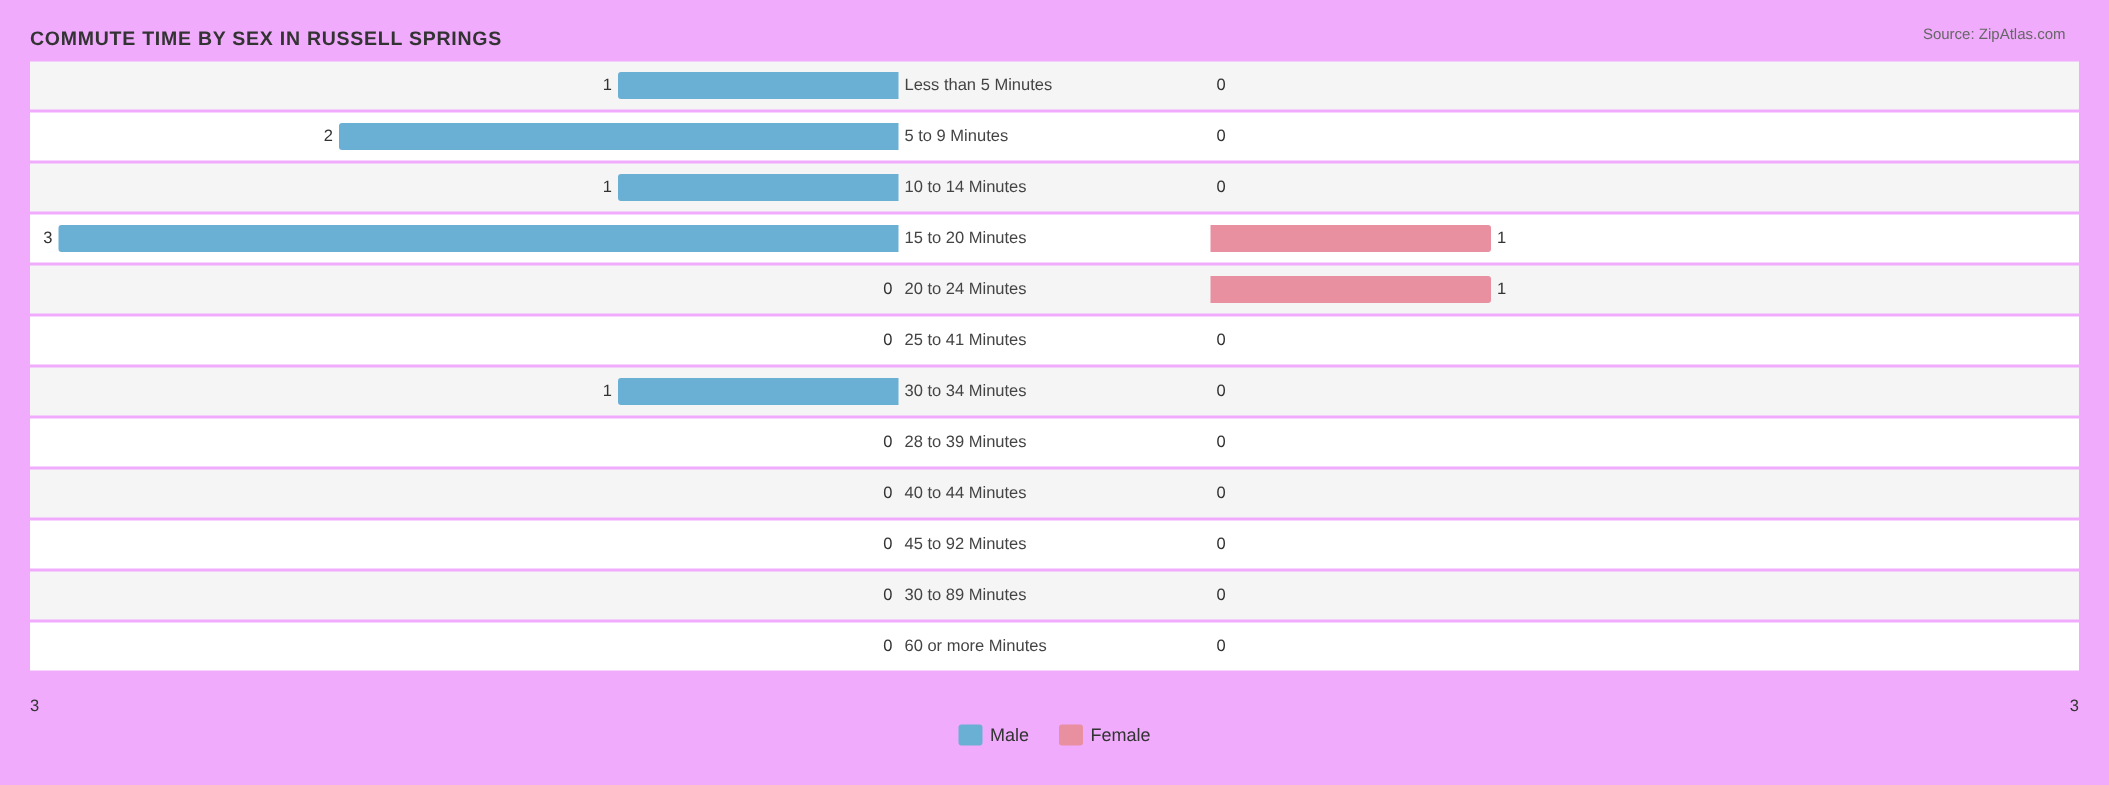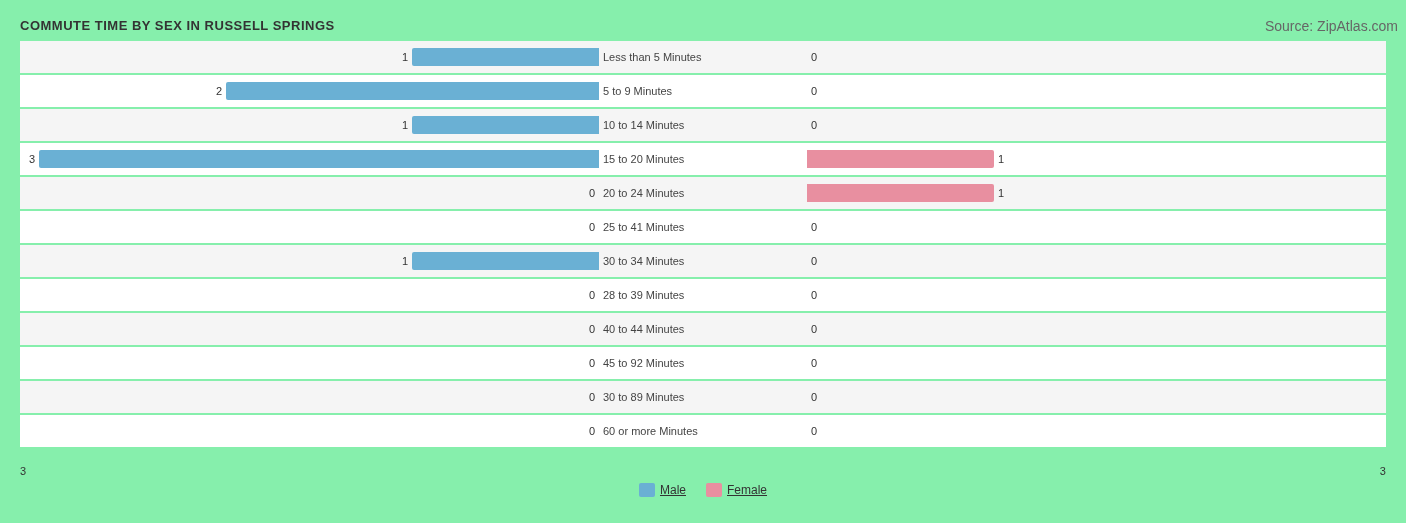--- a/index.html
+++ b/index.html
@@ -8,35 +8,35 @@
       background: #fff;
       width: 1406px;
       height: 523px;
       overflow: hidden;
     }
     .chart-container {
       width: 1406px;
       height: 523px;
       padding: 18px 20px 40px 20px;
       position: relative;
-      background: #86efac;
+      background: #f0abfc;
     }
     .chart-title {
       font-size: 13px;
       font-weight: bold;
       color: #333;
       text-transform: uppercase;
       letter-spacing: 0.5px;
       margin-bottom: 8px;
     }
     .source-label {
       position: absolute;
       top: 18px;
-      right: 8px;
-      font-size: 14px;
+      right: 29px;
+      font-size: 10px;
       color: #666;
     }
     .chart-area {
       position: relative;
       width: 100%;
       height: 420px;
     }
     .row {
       display: flex;
       align-items: center;
@@ -132,21 +132,20 @@
       align-items: center;
       gap: 20px;
       margin-top: 6px;
     }
     .legend-item {
       display: flex;
       align-items: center;
       gap: 5px;
       font-size: 12px;
       color: #333;
-      text-decoration: underline;
     }
     .legend-box {
       width: 16px;
       height: 14px;
       border-radius: 2px;
     }
     .male-legend { background: #6ab0d4; }
     .female-legend { background: #e88fa0; }
   </style>
 </head>

